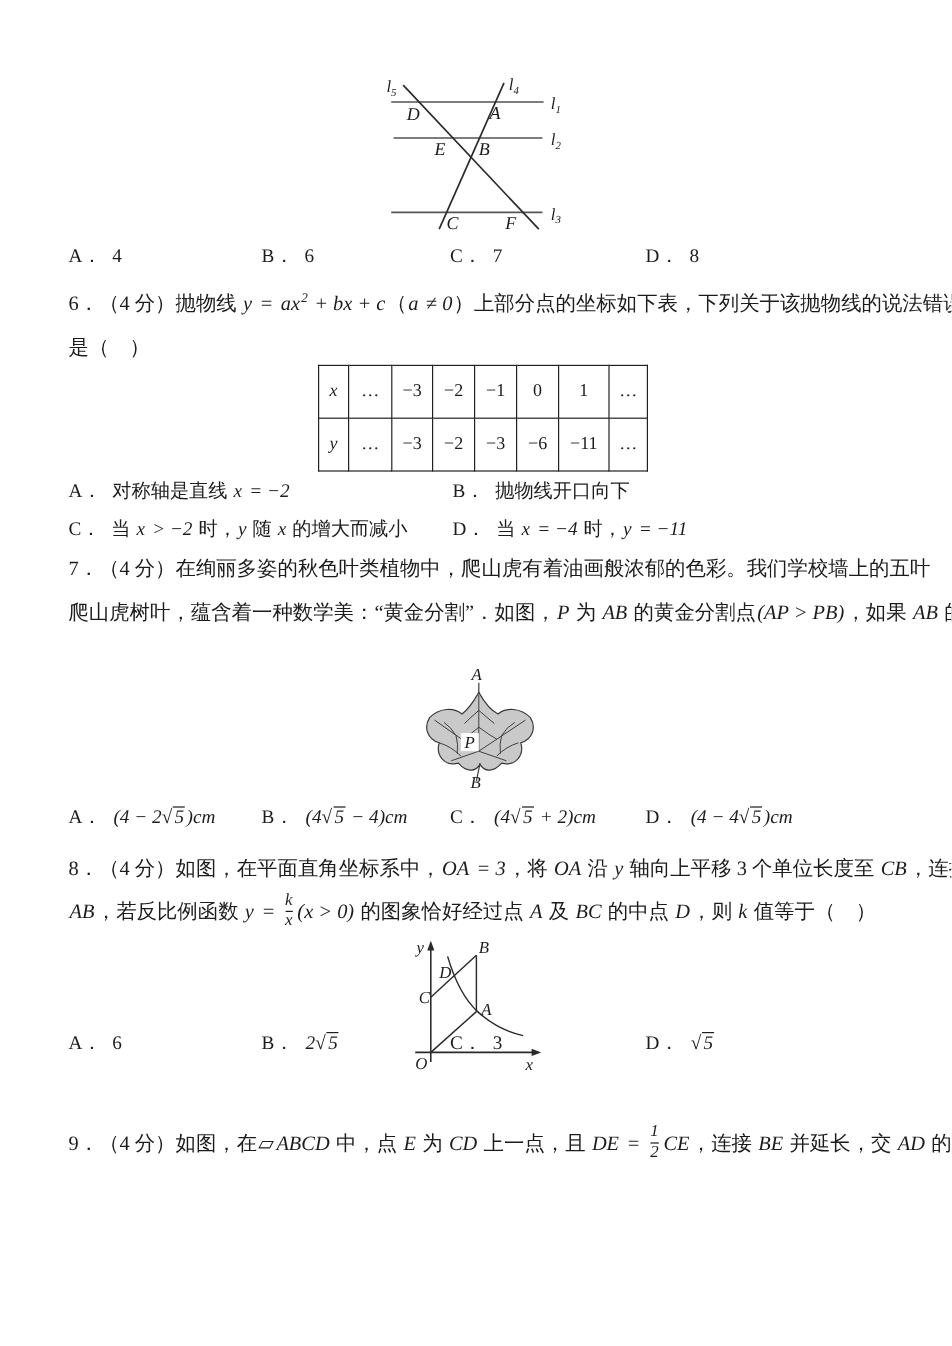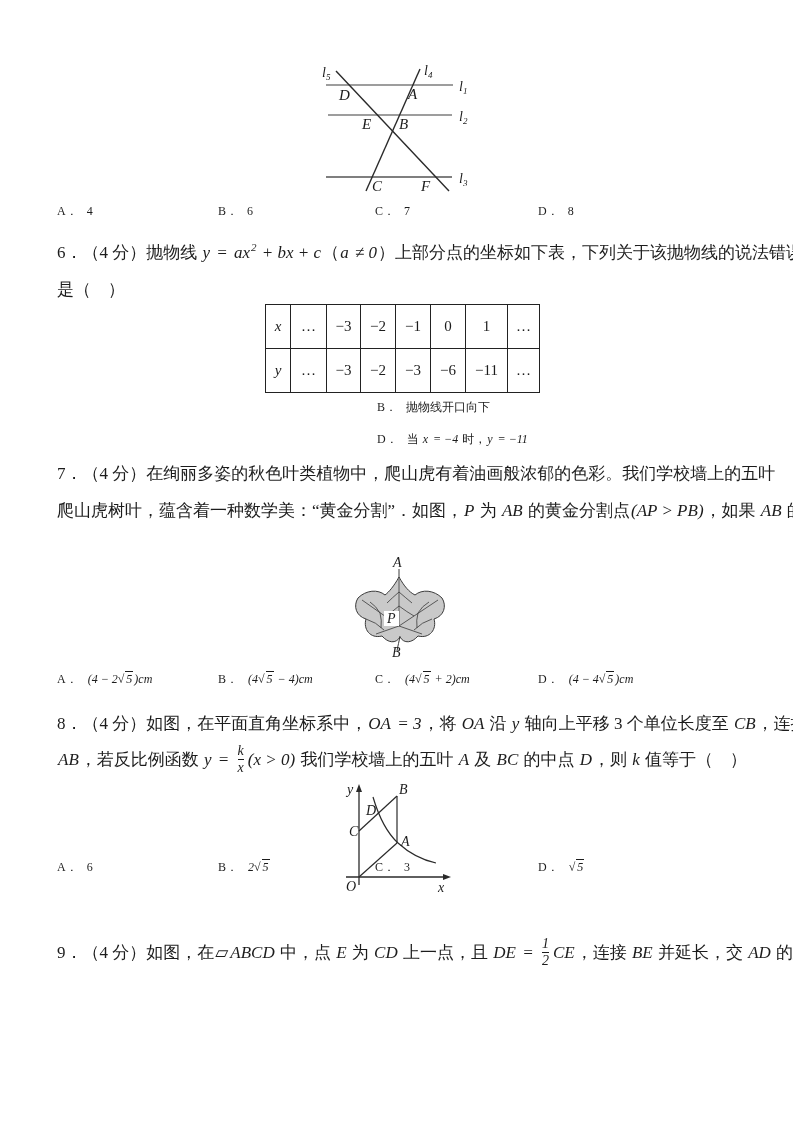--- a/index.html
+++ b/index.html
@@ -10,21 +10,21 @@
   }
   .block { position:absolute; left:57px; font-size:17px; line-height:26px; white-space:nowrap; }
   .s-cn { font-style:normal; }
   .s-m  { font-style:italic; padding:0 1px; }
   .s-sup{ font-style:italic; vertical-align:super; font-size:11px; line-height:0; }
   .s-sub{ font-style:italic; vertical-align:sub; font-size:10px; line-height:0; }
   .s-rad{ font-style:italic; border-top:1px solid #1c1c1c; padding:0 1px; }
   .frac { display:inline-flex; flex-direction:column; text-align:center; vertical-align:middle;
           font-style:italic; font-size:14px; line-height:16px; margin:0 3px; position:relative; top:-2px; }
   .frac .den { border-top:1px solid #1c1c1c; }
-  .optrow { position:absolute; left:57px; right:40px; height:26px; font-size:12px; white-space:nowrap;text-decoration:underline; }
+  .optrow { position:absolute; left:57px; right:40px; height:26px; font-size:16px; white-space:nowrap;text-decoration:underline; }
   .opt { position:absolute; top:0; white-space:nowrap; }
   .opt .key { margin-right:9px; }
   .c0 { left:0; } .c1 { left:161px; } .c2 { left:318px; } .c3 { left:481px; }
   .g0 { left:0; } .g1 { left:320px;text-align:right; }
   table.vals { position:absolute; left:265px; top:304px; border-collapse:collapse; font-size:15px; }
   table.vals td { border:1px solid #222; text-align:center; height:43px; padding:0; }
   table.vals td.w0 { width:24px; } table.vals td.w1 { width:35px; }
   table.vals td.w2 { width:33px; } table.vals td.w3 { width:34px; }
   table.vals td.w4 { width:34px; } table.vals td.w5 { width:34px; }
   table.vals td.w6 { width:41px; } table.vals td.w7 { width:31px; }
@@ -87,23 +87,25 @@
       <td class="w3">−2</td>
       <td class="w4">−3</td>
       <td class="w5">−6</td>
       <td class="w6">−11</td>
       <td class="w7">…</td>
     </tr>
   </tbody>
     </table>
 
   <div class="optrow" style="top:399px">
+    <span class="opt g0"><span class="key">A．</span><span><span class="s-cn">对称轴是直线 </span><span class="s-m">x</span><span class="s-m"> = −2</span></span></span>
     <span class="opt g1"><span class="key">B．</span><span><span class="s-cn">抛物线开口向下</span></span></span>
   </div>
   <div class="optrow" style="top:431px">
+    <span class="opt g0"><span class="key">C．</span><span><span class="s-cn">当 </span><span class="s-m">x</span><span class="s-m"> &gt; −2</span><span class="s-cn"> 时，</span><span class="s-m">y</span><span class="s-cn"> 随 </span><span class="s-m">x</span><span class="s-cn"> 的增大而减小</span></span></span>
     <span class="opt g1"><span class="key">D．</span><span><span class="s-cn">当 </span><span class="s-m">x</span><span class="s-m"> = −4</span><span class="s-cn"> 时，</span><span class="s-m">y</span><span class="s-m"> = −11</span></span></span>
   </div>
 
   <div class="block" style="top:461px"><span class="s-cn">7．（4 分）在绚丽多姿的秋色叶类植物中，爬山虎有着油画般浓郁的色彩。我们学校墙上的五叶</span></div>
   <div class="block" style="top:498px"><span class="s-cn">爬山虎树叶，蕴含着一种数学美：“黄金分割”．如图，</span><span class="s-m">P</span><span class="s-cn"> 为 </span><span class="s-m">AB</span><span class="s-cn"> 的黄金分割点</span><span class="s-m">(AP &gt; PB)</span><span class="s-cn">，如果 </span><span class="s-m">AB</span><span class="s-cn"> 的</span></div>
 
   <svg class="figure" style="left:348px; top:556px;" width="110" height="102" viewBox="0 0 110 102">
     <g transform="translate(6,0)">
       <path d="M45,21 C50,30 55,36 61,39 C68,33 80,34 88,42 C93,50 90,60 80,63 C83,73 76,83 64,80
                C58,87 50,88 46,81 C42,88 34,87 28,80 C16,83 9,73 12,63 C2,60 -1,50 4,42
@@ -138,21 +140,21 @@
     <span class="opt c0"><span class="key">A．</span><span><span class="s-m">(4 − 2√</span><span class="s-rad">5</span><span class="s-m">)cm</span></span></span>
     <span class="opt c1"><span class="key">B．</span><span><span class="s-m">(4√</span><span class="s-rad">5</span><span class="s-m"> − 4)cm</span></span></span>
     <span class="opt c2"><span class="key">C．</span><span><span class="s-m">(4√</span><span class="s-rad">5</span><span class="s-m"> + 2)cm</span></span></span>
     <span class="opt c3"><span class="key">D．</span><span><span class="s-m">(4 − 4√</span><span class="s-rad">5</span><span class="s-m">)cm</span></span></span>
   </div>
 
   <div class="block" style="top:711px"><span class="s-cn">8．（4 分）如图，在平面直角坐标系中，</span><span class="s-m">OA</span><span class="s-m"> = 3</span><span class="s-cn">，将 </span><span class="s-m">OA</span><span class="s-cn"> 沿 </span><span class="s-m">y</span><span class="s-cn"> 轴向上平移 3 个单位长度至 </span><span class="s-m">CB</span><span class="s-cn">，连接</span></div>
   <div class="block" style="top:740px; line-height:40px;"><span class="s-m">AB</span><span class="s-cn">，若反比例函数 </span><span class="s-m">y</span><span class="s-m"> = </span><span class="frac">
         <span class="num">k</span>
         <span class="den">x</span>
-      </span><span class="s-m">(x &gt; 0)</span><span class="s-cn"> 我们学校墙上的五叶 </span><span class="s-m">A</span><span class="s-cn"> 及 </span><span class="s-m">BC</span><span class="s-cn"> 的中点 </span><span class="s-m">D</span><span class="s-cn">，则 </span><span class="s-m">k</span><span class="s-cn"> 值等于（　）</span></div>
+      </span><span class="s-m">(x &gt; 0)</span><span class="s-cn"> 的图象恰好经过点 </span><span class="s-m">A</span><span class="s-cn"> 及 </span><span class="s-m">BC</span><span class="s-cn"> 的中点 </span><span class="s-m">D</span><span class="s-cn">，则 </span><span class="s-m">k</span><span class="s-cn"> 值等于（　）</span></div>
 
   <svg class="figure" style="left:335px; top:782px;" width="125" height="115" viewBox="0 0 125 115">
     <line x1="24" y1="103" x2="24" y2="6" stroke="#2a2a2a" stroke-width="1.3"></line>
     <polygon points="24,2 21,10 27,10" fill="#2a2a2a"></polygon>
     <line x1="11" y1="95" x2="112" y2="95" stroke="#2a2a2a" stroke-width="1.3"></line>
     <polygon points="116,95 108,92 108,98" fill="#2a2a2a"></polygon>
     <line x1="24" y1="95" x2="62" y2="61" stroke="#2a2a2a" stroke-width="1.2"></line>
     <line x1="24" y1="49" x2="62" y2="14" stroke="#2a2a2a" stroke-width="1.2"></line>
     <line x1="62" y1="14" x2="62" y2="61" stroke="#2a2a2a" stroke-width="1.2"></line>
     <path d="M38,15 C43,32 51,50 63,61 C74,71 87,78 101,81" fill="none" stroke="#2a2a2a" stroke-width="1.2"></path>

